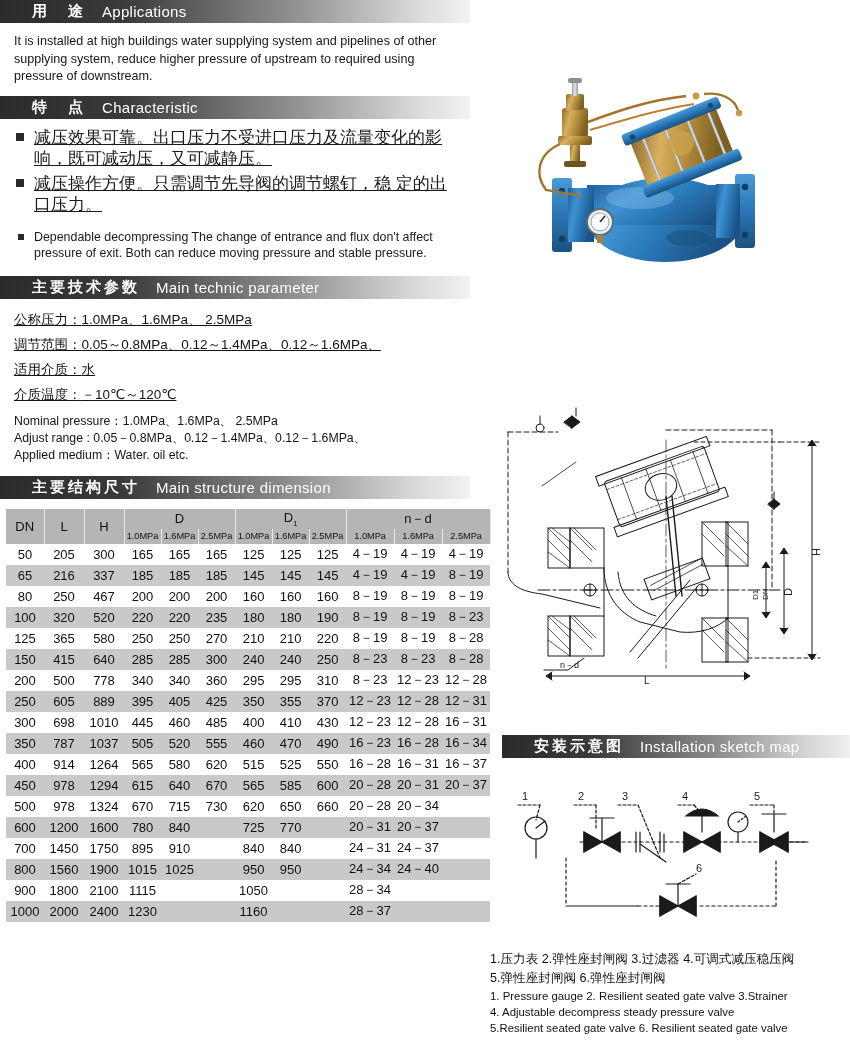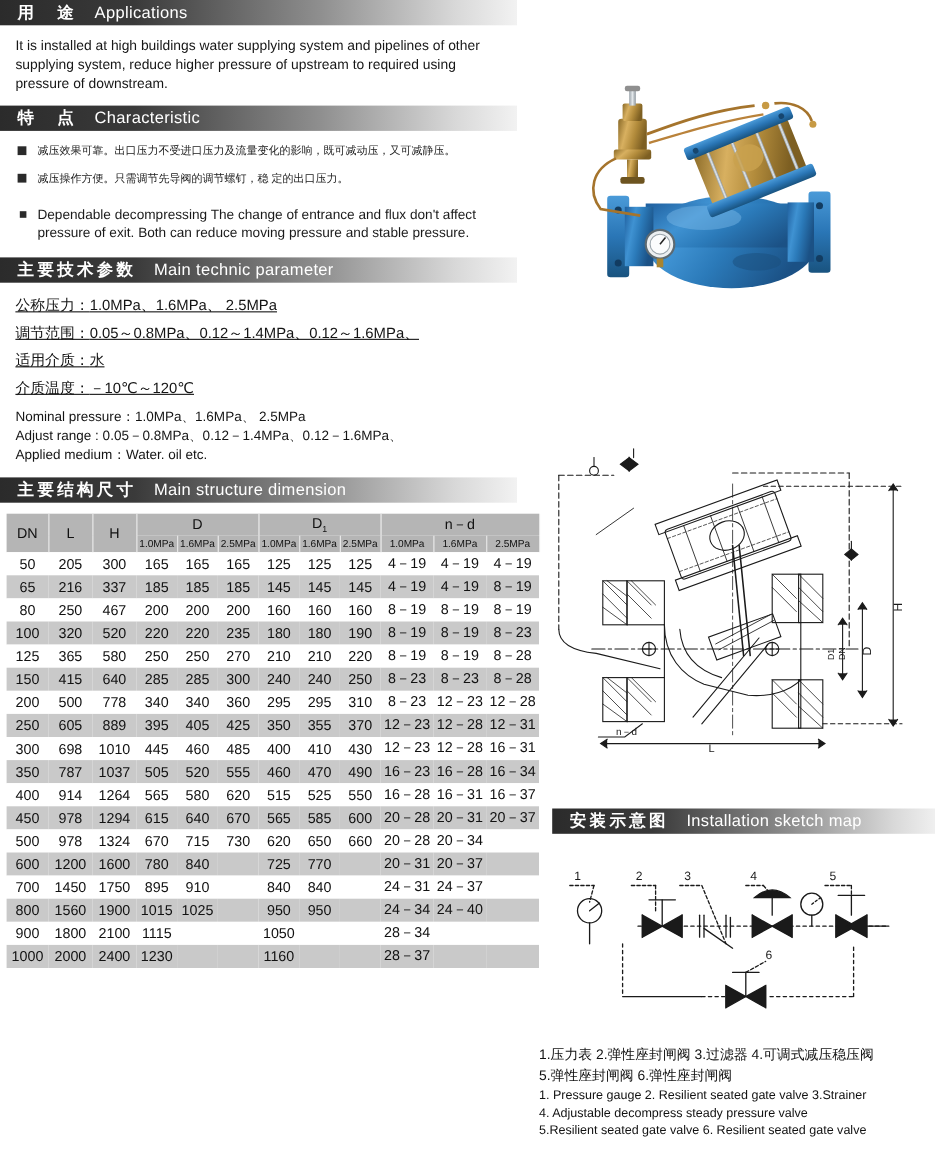--- a/index.html
+++ b/index.html
@@ -16,21 +16,21 @@
     overflow: hidden;
   }
 
   
   .band {
     position: relative;
     height: 23px;
     background: linear-gradient(to right, #2b2b2b 0%, #3a3a3a 26%, #8f8f8f 62%, #d8d8d8 88%, #f2f2f2 100%);
     display: flex;
     align-items: center;
-    padding-left: 16px;
+    padding-left: 32px;
     box-sizing: border-box;
   }
   .band .cn {
     color: #ffffff;
     font-size: 15px;
     font-weight: bold;
     letter-spacing: 3px;
     white-space: nowrap;
   }
   .band .en {
@@ -71,21 +71,21 @@
     margin-bottom: 4px;
   }
   ul.blist li::before {
     content: "";
     position: absolute;
     left: 2px;
     top: 6px;
     width: 8px; height: 8px;
     background: #2a2a2a;
   }
-  ul.blist.cn li { font-size: 10px; line-height: 21px; }
+  ul.blist.cn li { font-size: 17px; line-height: 21px; text-decoration: underline; }
   ul.blist.en li { font-size: 12.4px; line-height: 16.5px; }
   ul.blist.en li::before { width: 6px; height: 6px; top: 5px; left: 4px; }
 
   .spec-line {
     font-size: 13.5px;
     line-height: 25px;
     color: #141414;
     text-decoration: underline;
   }
   .spec-en {

